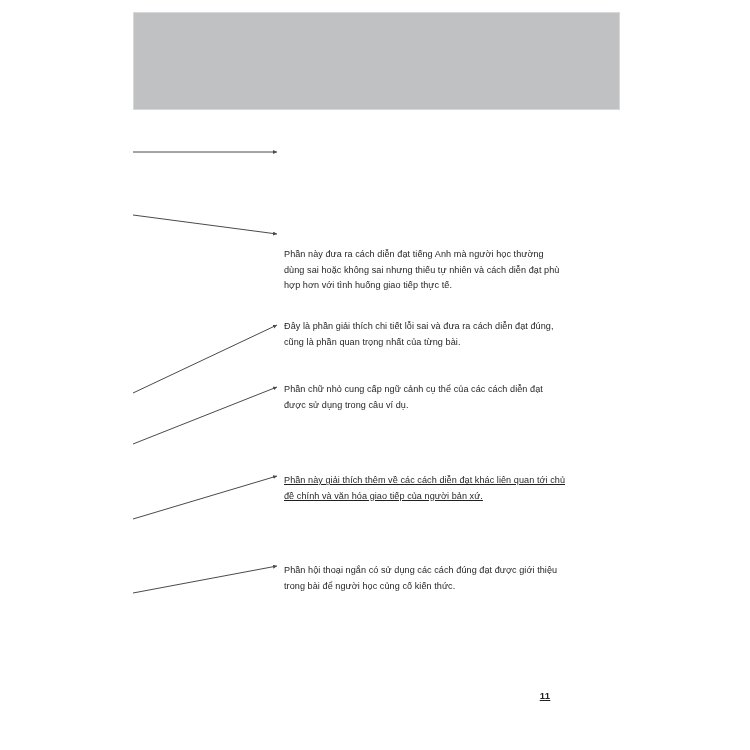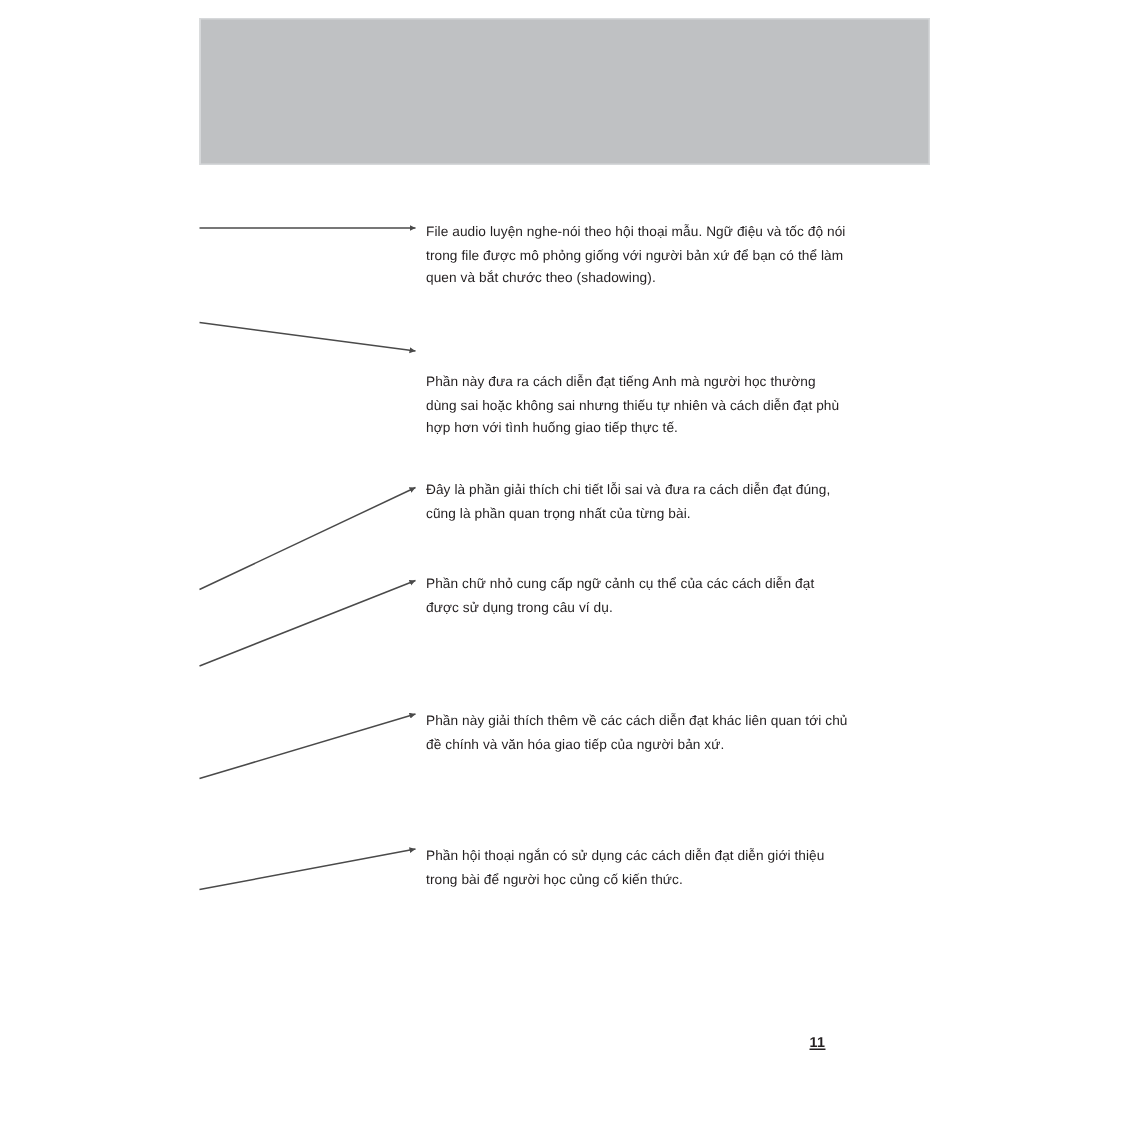--- a/index.html
+++ b/index.html
@@ -53,21 +53,21 @@
     font-size: 9.1px;
     line-height: 15.6px;
     color: #231f20;
     letter-spacing: 0.06px;
     text-align: left;
   }
   #callout-1 { top: 138px; }
   #callout-2 { top: 238px; }
   #callout-3 { top: 310px; }
   #callout-4 { top: 373px; }
-  #callout-5 { top: 464px; }
+  #callout-5 { top: 464px; text-decoration: underline; }
   #callout-6 { top: 554px; }
 
   
   #page-number {
     position: absolute;
     left: 530px;
     top: 690px;
     width: 30px;
     text-align: center;
     font-size: 9.5px;
@@ -91,27 +91,26 @@
       </marker>
     </defs>
     <line x1="133" y1="152" x2="277" y2="152" marker-end="url(#arrowtip)"></line>
     <line x1="133" y1="215" x2="277" y2="234" marker-end="url(#arrowtip)"></line>
     <line x1="133" y1="393" x2="277" y2="325" marker-end="url(#arrowtip)"></line>
     <line x1="133" y1="444" x2="277" y2="387" marker-end="url(#arrowtip)"></line>
     <line x1="133" y1="519" x2="277" y2="476" marker-end="url(#arrowtip)"></line>
     <line x1="133" y1="593" x2="277" y2="566" marker-end="url(#arrowtip)"></line>
   </svg>
 
-  <p class="callout" id="callout-1">File audio luyện nghe-nói theo hội thoại mẫu. Ngữ điệu và tốc độ nói trong file được mô phỏng giống với người bản xứ để bạn có thể làm quen và bắt chước theo (shadowing).</p>
 
   <p class="callout" id="callout-2">Phần này đưa ra cách diễn đạt tiếng Anh mà người học thường dùng sai hoặc không sai nhưng thiếu tự nhiên và cách diễn đạt phù hợp hơn với tình huống giao tiếp thực tế.</p>
 
   <p class="callout" id="callout-3">Đây là phần giải thích chi tiết lỗi sai và đưa ra cách diễn đạt đúng, cũng là phần quan trọng nhất của từng bài.</p>
 
   <p class="callout" id="callout-4">Phần chữ nhỏ cung cấp ngữ cảnh cụ thể của các cách diễn đạt được sử dụng trong câu ví dụ.</p>
 
   <p class="callout" id="callout-5">Phần này giải thích thêm về các cách diễn đạt khác liên quan tới chủ đề chính và văn hóa giao tiếp của người bản xứ.</p>
 
-  <p class="callout" id="callout-6">Phần hội thoại ngắn có sử dụng các cách diễn đạt diễn giới thiệu trong bài để người học củng cố kiến thức.</p>
+  <p class="callout" id="callout-6">Phần hội thoại ngắn có sử dụng các cách đúng đạt được giới thiệu trong bài để người học củng cố kiến thức.</p>
 
   <div id="page-number">11</div>
 
 </div>
 
 </body></html>

